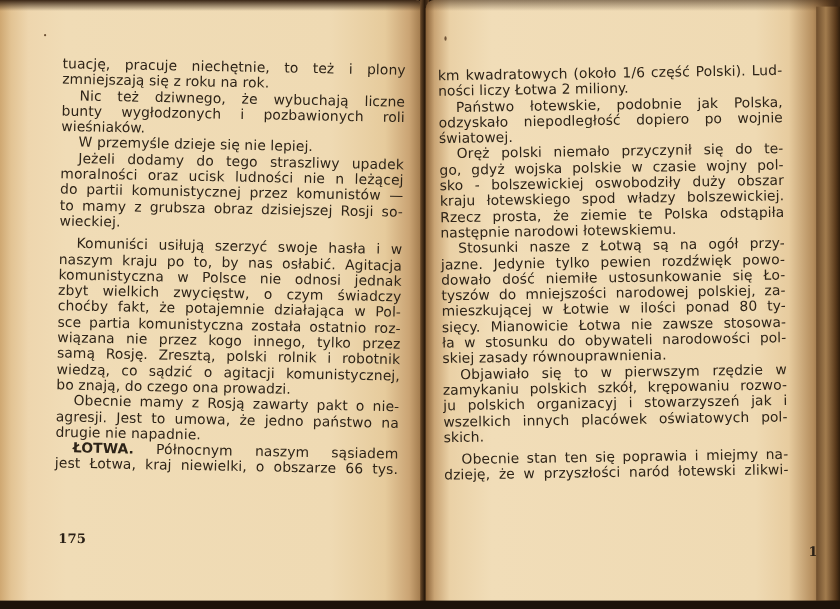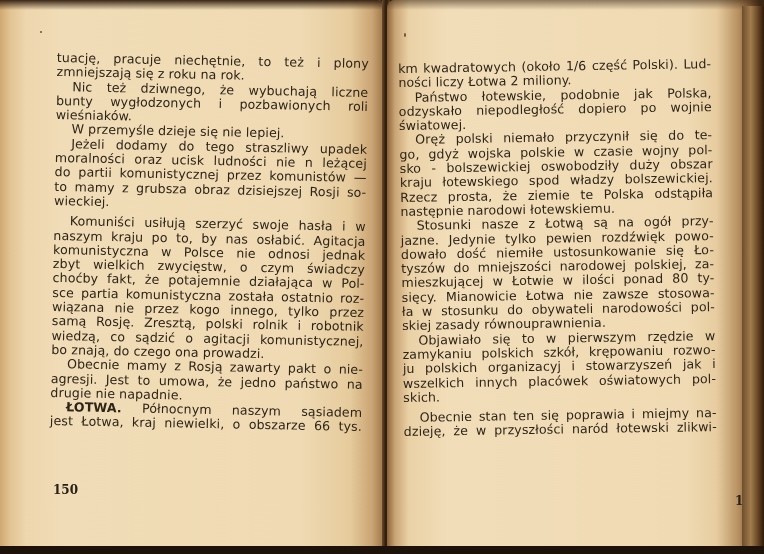--- a/index.html
+++ b/index.html
@@ -101,21 +101,21 @@
         <span class="line">wiązana nie przez kogo innego, tylko przez</span>
         <span class="line">samą Rosję. Zresztą, polski rolnik i robotnik</span>
         <span class="line">wiedzą, co sądzić o agitacji komunistycznej,</span>
         <span class="line last">bo znają, do czego ona prowadzi.</span>
         <span class="line indent">Obecnie mamy z Rosją zawarty pakt o nie-</span>
         <span class="line">agresji. Jest to umowa, że jedno państwo na</span>
         <span class="line last">drugie nie napadnie.</span>
         <span class="line indent"><span class="bold">ŁOTWA.</span><span> Północnym naszym sąsiadem</span></span>
         <span class="line">jest Łotwa, kraj niewielki, o obszarze 66 tys.</span>
       </div>
-    <div class="page-number pn-left">150</div>
+    <div class="page-number pn-left">175</div>
   </div>
   <div class="gutter"></div>
   <div class="page page-right">
     <span class="speck" style="left:17px;top:33px;height:4px;width:2px;"></span>
     <div class="text-block text-right" id="right-text">
         <span class="line">km kwadratowych (około 1/6 część Polski). Lud-</span>
         <span class="line last">ności liczy Łotwa 2 miliony.</span>
         <span class="line indent">Państwo łotewskie, podobnie jak Polska,</span>
         <span class="line">odzyskało niepodległość dopiero po wojnie</span>
         <span class="line last">światowej.</span>

